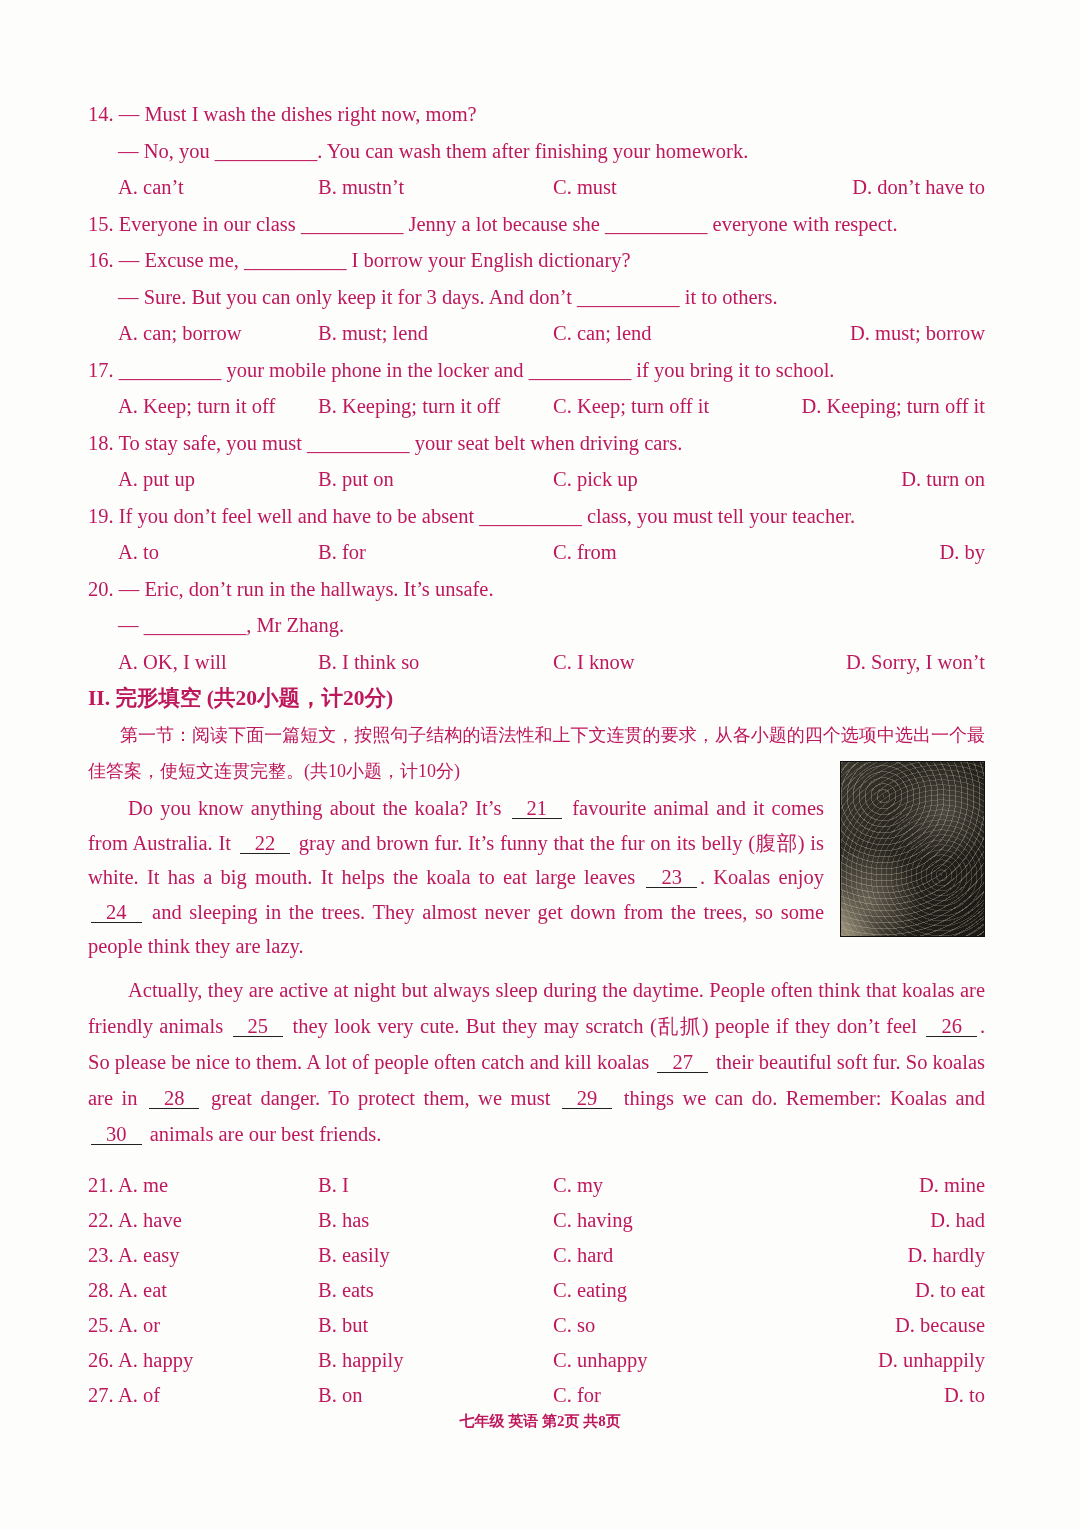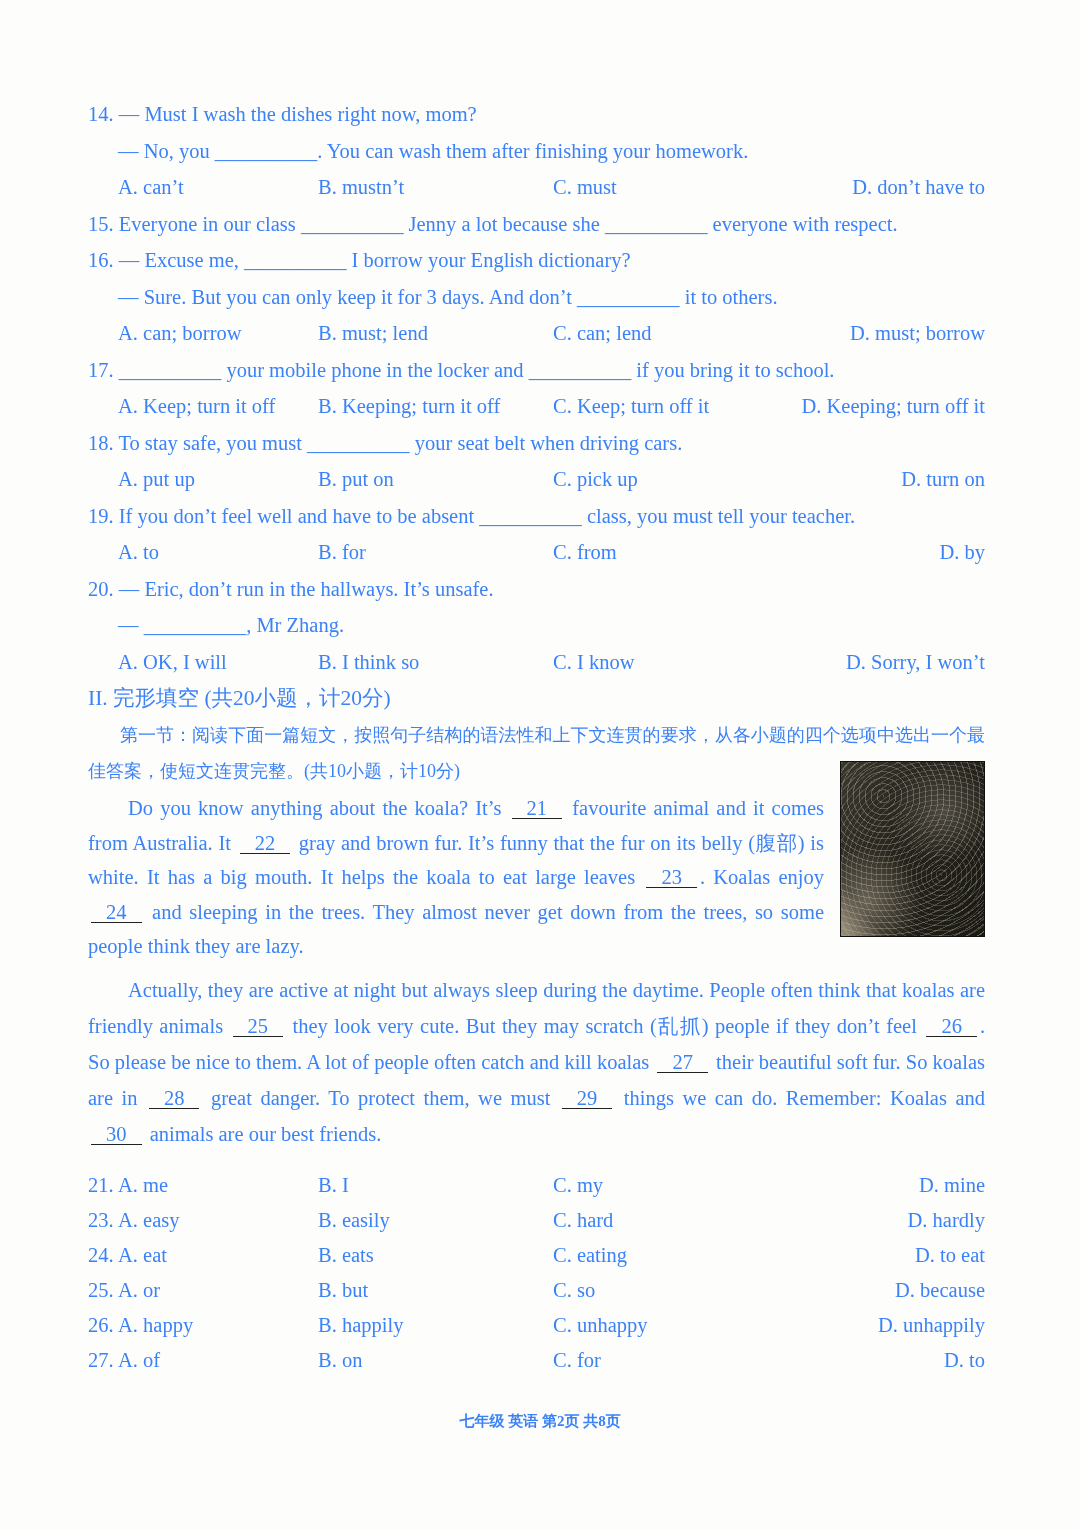--- a/index.html
+++ b/index.html
@@ -3,42 +3,42 @@
 <meta charset="utf-8">
 <style>
   * { margin: 0; padding: 0; box-sizing: border-box; }
   html, body { background: #ffffff; }
   .page {
     position: relative;
     width: 1080px;
     height: 1530px;
     background: #fdfdfc;
     overflow: hidden;
-    color: #3b82f6;
+    color: #be185d;
     font-family: "Liberation Serif", "DejaVu Serif", serif;
   }
   .content {
     position: absolute;
     left: 88px;
     top: 96px;
     width: 897px;
   }
   .line {
     font-size: 20.5px;
     line-height: 36.5px;
     white-space: nowrap;
   }
   .indent { padding-left: 30px; }
   .options-row { display: flex; padding-left: 30px; }
   .opt-a { width: 200px; }
   .opt-b { width: 235px; }
   .opt-c { width: 232px; }
   .opt-d { flex: 1; text-align: right; }
   .section-heading {
-    font-weight: normal;
+    font-weight: bold;
     font-size: 21.5px;
     line-height: 37px;
   }
   .instructions {
     font-size: 18px;
     line-height: 36px;
     text-align: justify;
     text-indent: 32px;
   }
   .passage { margin-top: 2px; }
@@ -168,28 +168,35 @@
 
     <div class="cloze-list">
       <div class="cloze-row">
         <span class="cloze-num">21.</span>
         <span class="opt-a">A. me</span>
         <span class="opt-b">B. I</span>
         <span class="opt-c">C. my</span>
         <span class="opt-d">D. mine</span>
       </div>
       <div class="cloze-row">
+        <span class="cloze-num">22.</span>
+        <span class="opt-a">A. have</span>
+        <span class="opt-b">B. has</span>
+        <span class="opt-c">C. having</span>
+        <span class="opt-d">D. had</span>
+      </div>
+      <div class="cloze-row">
         <span class="cloze-num">23.</span>
         <span class="opt-a">A. easy</span>
         <span class="opt-b">B. easily</span>
         <span class="opt-c">C. hard</span>
         <span class="opt-d">D. hardly</span>
       </div>
       <div class="cloze-row">
-        <span class="cloze-num">24.</span>
+        <span class="cloze-num">28.</span>
         <span class="opt-a">A. eat</span>
         <span class="opt-b">B. eats</span>
         <span class="opt-c">C. eating</span>
         <span class="opt-d">D. to eat</span>
       </div>
       <div class="cloze-row">
         <span class="cloze-num">25.</span>
         <span class="opt-a">A. or</span>
         <span class="opt-b">B. but</span>
         <span class="opt-c">C. so</span>

